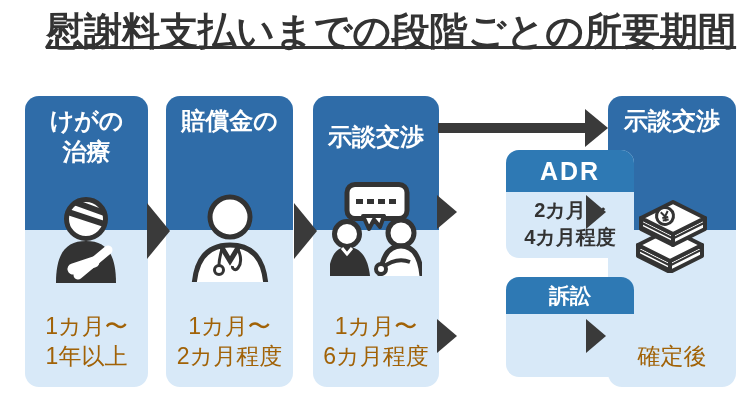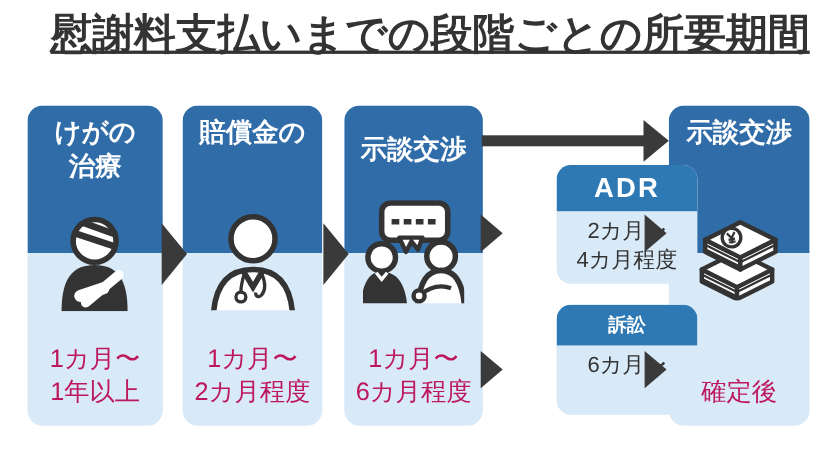--- a/index.html
+++ b/index.html
@@ -8,29 +8,29 @@
   .title{position:absolute;top:6px;left:16px;width:100%;margin:0;text-align:center;
          font-size:38px;font-weight:900;color:#333;letter-spacing:0;text-decoration:underline;}
   
   .col{position:absolute;top:96px;height:291px;background:#d8e9f8;border-radius:14px;overflow:hidden;}
   .col-header{position:absolute;top:0;left:0;right:0;height:134px;background:#2f6ca8;color:#fff;
               text-align:center;font-weight:800;font-size:24px;line-height:31px;
               padding-top:9px;box-sizing:border-box;}
   .col-header.single{padding-top:25px;}
   .icon{position:absolute;left:50%;transform:translateX(-50%);}
   .duration{position:absolute;bottom:16px;left:0;right:0;text-align:center;
-            font-size:23px;line-height:30px;color:#be185d;font-weight:500;}
+            font-size:23px;line-height:30px;color:#a16207;font-weight:500;}
   
   .sub{position:absolute;left:458px;width:128px;background:#d8e9f8;border-radius:13px;overflow:hidden;margin-left:48px;}
   .sub-header{background:#2e79b4;color:#fff;text-align:center;font-weight:800;}
   .sub-adr{top:150px;height:108px;}
   .sub-adr .sub-header{height:42px;font-size:25px;line-height:42px;letter-spacing:2px;}
   .sub-suit{top:277px;height:100px;}
-  .sub-suit .sub-header{height:37px;font-size:17px;line-height:37px;}
-  .sub-body{text-align:center;font-size:20px;line-height:27px;color:#333;padding-top:5px;font-weight:400;}
+  .sub-suit .sub-header{height:37px;font-size:21px;line-height:37px;}
+  .sub-body{text-align:center;font-size:20px;line-height:27px;color:#333;padding-top:5px;font-weight:700;}
   
   .tri{position:absolute;width:0;height:0;border-style:solid;border-color:transparent;
        border-right-width:0;border-left-color:#3a3a3a;}
   .tri-big{border-top-width:28px;border-bottom-width:28px;border-left-width:23px;}
   .tri-small{border-top-width:17px;border-bottom-width:17px;border-left-width:20px;}
   .shaft{position:absolute;background:#3a3a3a;}
 </style>
 </head>
 <body>
 
@@ -145,21 +145,20 @@
     <div class="sub-header">ADR</div>
     <div class="sub-body">
       <div>2カ月〜</div>
       <div>4カ月程度</div>
     </div>
   </div>
 
   <div class="sub sub-suit">
     <div class="sub-header">訴訟</div>
     <div class="sub-body">
-      <div>6カ月〜</div>
     </div>
   </div>
 
   <div class="tri tri-big" style="left:147px;top:203px;"></div>
   <div class="tri tri-big" style="left:294px;top:203px;"></div>
 
   <div>
     <div class="shaft" style="left:438px;top:123px;width:150px;height:10px;"></div>
     <div class="tri" style="left:585px;top:109px;border-top-width:19px;border-bottom-width:19px;border-left-width:23px;"></div>
   </div>

